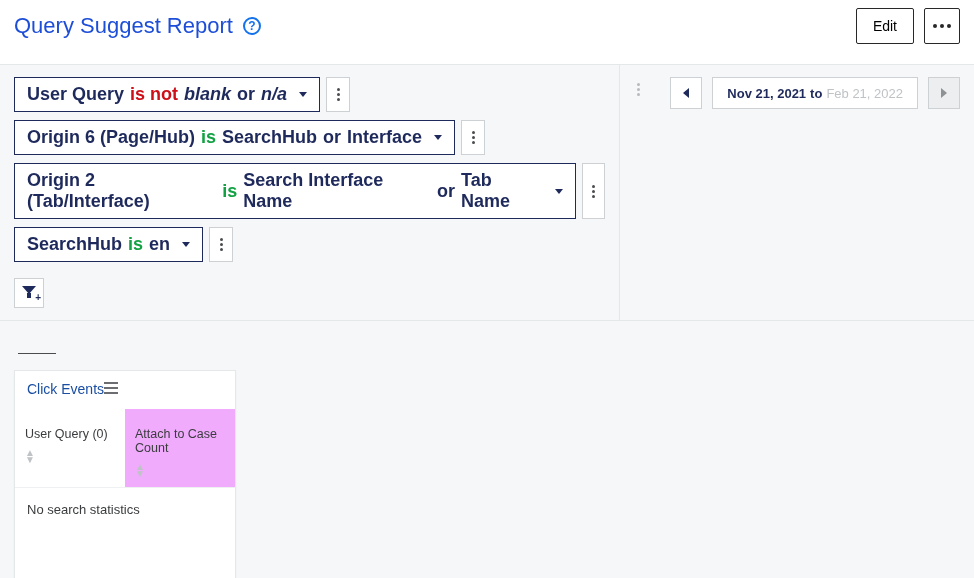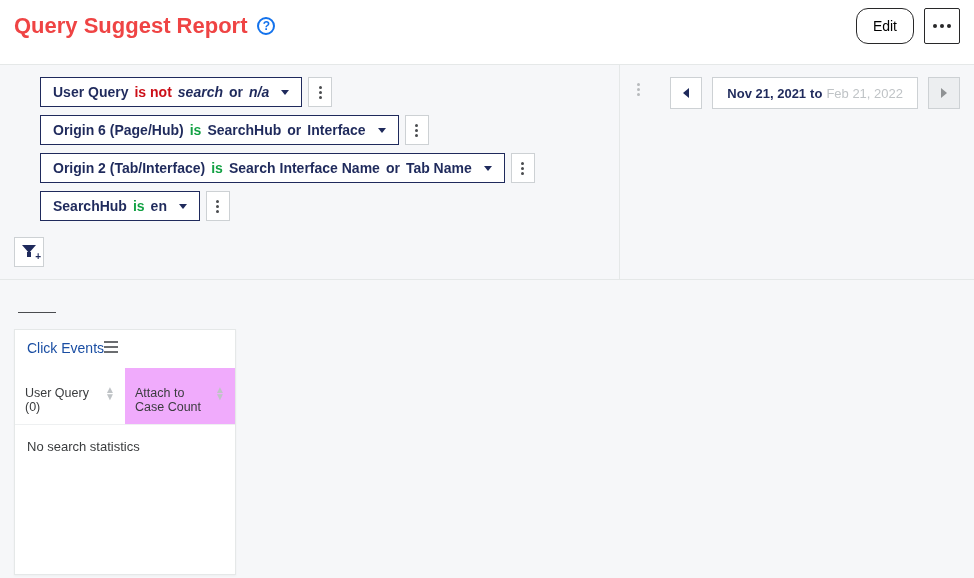--- a/index.html
+++ b/index.html
@@ -11,30 +11,30 @@
       height: 578px;
       overflow: hidden;
     }
     .header {
       display: flex;
       align-items: center;
       justify-content: space-between;
       padding: 8px 14px 20px 14px;
     }
     .header-left { display: flex; align-items: center; gap: 10px; }
-    .page-title { font-size: 22px; font-weight: 700; color: #ef4444; }
+    .page-title { font-size: 22px; font-weight: 400; color: #1d4ed8; }
     .help-icon {
       width: 18px; height: 18px; border: 2px solid #1372ec; border-radius: 50%;
       color: #1372ec; font-size: 12px; font-weight: 600; display: inline-flex;
       align-items: center; justify-content: center;
     }
     .header-right { display: flex; gap: 10px; }
     .btn {
       border: 1px solid #282829; background: #fff; padding: 7px 16px;
-      font-size: 14px; cursor: pointer; border-radius: 12px;
+      font-size: 14px; cursor: pointer; border-radius: 2px;
     }
     .icon-btn {
       border: 1px solid #282829; background: #fff; width: 36px; height: 36px;
       display: inline-flex; align-items: center; justify-content: center;
       cursor: pointer; border-radius: 2px;
     }
     .dots-h { display: inline-flex; gap: 3px; }
     .dots-h span { width: 4px; height: 4px; background: #282829; border-radius: 50%; }
 
     .toolbar-row {
@@ -53,27 +53,26 @@
       border-right: 1px solid #e5e8e8;
     }
     .filter-chip {
       display: inline-flex;
       align-items: stretch;
     }
     .chip-body {
       background: #fff;
       border: 1px solid #1f2a5c;
       padding: 6px 12px;
-      font-size: 14px;
+      font-size: 18px;
       font-weight: 600;
       display: inline-flex;
       align-items: center;
       gap: 6px;
       color: #1f2a5c;
-      margin-left: 26px;
     }
     .chip-body .op { color: #12a143; font-weight: 600; }
     .chip-body .neg { color: #cc0f18; font-weight: 600; }
     .chip-body .val { color: #1f2a5c; font-style: italic; font-weight: 600; }
     .chip-body .plain { font-style: normal; }
     .chip-menu {
       background: #fff;
       border: 1px solid #cdd1d4;
       border-left: none;
       width: 24px;
@@ -155,21 +154,21 @@
     }
     .card-header {
       display: flex; justify-content: flex-start; align-items: center;
       padding: 10px 12px 6px 12px;
     }
     .card-title { font-size: 14px; color: #1a4ea3; font-weight: 400; }
     .card-icon { color: #6b6d70; font-size: 14px; }
     .table-head { display: flex; }
     .th {
       flex: 1; padding: 18px 10px 10px 10px; font-size: 12.5px; color: #3a3c3e;
-      display: flex; gap: 8px;
+      display: flex; flex-direction: column; gap: 8px;
     }
     .th.right { background: #f0abfc; }
     .sort-arrows { font-size: 10px; color: #bfc3c6; line-height: 0.7; }
     .sort-arrows::before { content: "▲"; display: block; }
     .sort-arrows::after { content: "▼"; display: block; }
     .empty-row {
       padding: 14px 12px 120px 12px; font-size: 13px; color: #3a3c3e;
       border-top: 1px solid #eef0f1;
     }
     .card-body-wrap { margin-top: 6px; }
@@ -194,21 +193,21 @@
   </div>
 </div>
 
 <div class="toolbar-row">
   <div class="filters-area">
 
     <div class="filter-chip">
       <div class="chip-body">
         <span>User Query</span>
         <span><span class="neg">is</span> <span class="neg">not</span></span>
-        <span class="val">search</span>
+        <span class="val">blank</span>
         <span>or</span>
         <span class="val">n/a</span>
         <span class="chevron-down"></span>
       </div>
       <div class="chip-menu sep">
         <span class="dots-v">
             <span></span>
             <span></span>
             <span></span>
           </span>

